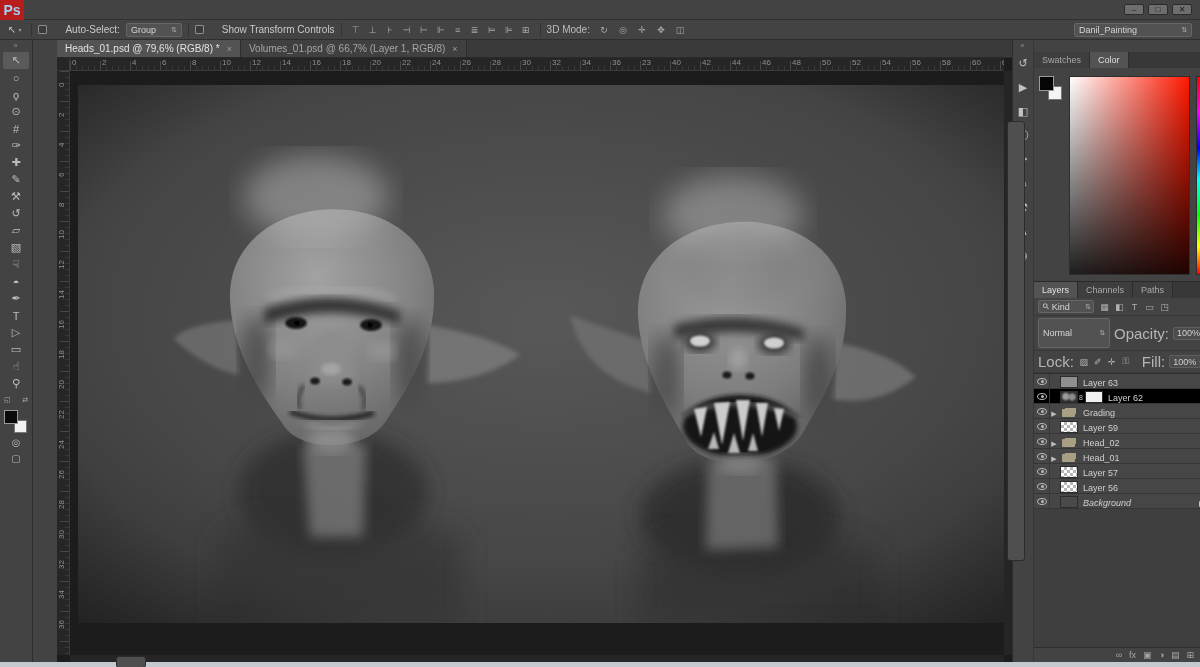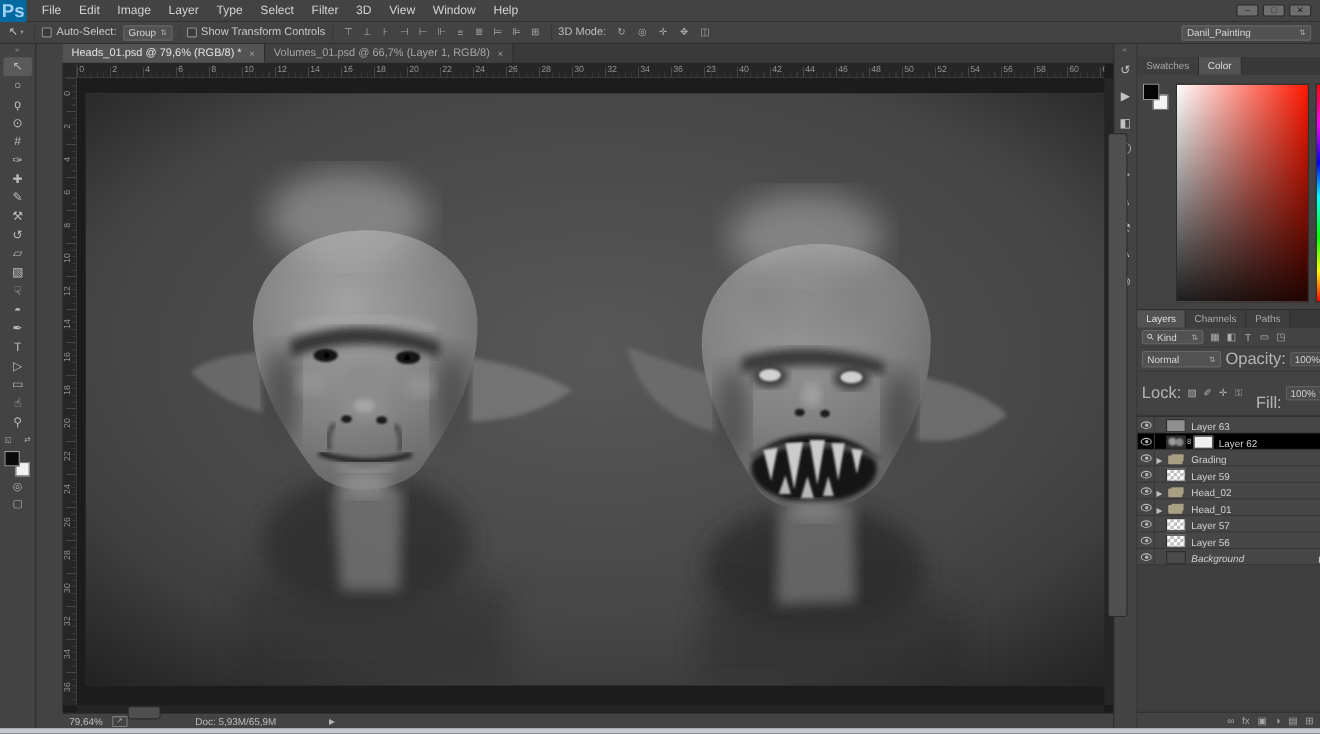--- a/index.html
+++ b/index.html
@@ -3,38 +3,38 @@
 <meta charset="utf-8">
 <style>
   * { margin:0; padding:0; box-sizing:border-box; }
   html,body { width:1200px; height:667px; overflow:hidden; background:#535353;
     font-family:"Liberation Sans","DejaVu Sans",sans-serif; }
   .app { width:1200px; height:667px; display:flex; flex-direction:column; background:#434343; }
 
   
   .menubar { height:20px; display:flex; align-items:center; background:#434343;
     border-bottom:1px solid #313131; color:#d2d2d2; font-size:11px; }
-  .ps-logo { width:24px; height:20px; background:#0369a1; color:#9fd1f2; font-weight:bold;
-    font-size:17px; display:flex; align-items:center; justify-content:center; margin-right:6px; }
+  .ps-logo { width:24px; height:20px; background:#b91c1c; color:#9fd1f2; font-weight:bold;
+    font-size:14px; display:flex; align-items:center; justify-content:center; margin-right:6px; }
   .menu-item { padding:0 8px; height:20px; display:flex; align-items:center; cursor:default; }
   .menubar .spacer { flex:1; }
   .win-btn { width:20px; height:11px; background:#6e6e6e; border:1px solid #2b2b2b; border-radius:2px;
     color:#1d1d1d; font-size:8px; line-height:9px; text-align:center; margin-right:4px; }
   .win-btn:last-child { margin-right:8px; }
 
   
   .optionsbar { height:20px; display:flex; align-items:center; background:#434343;
     border-bottom:1px solid #2e2e2e; color:#c9c9c9; font-size:10px; gap:6px; padding-left:4px; }
   .opt-tool { display:flex; align-items:center; gap:2px; padding:0 4px; }
   .opt-tool .caret { font-size:6px; color:#9a9a9a; }
   .vsep { width:1px; height:14px; background:#585858; border-right:1px solid #333; }
   .checkbox { width:9px; height:9px; background:#3a3a3a; border:1px solid #8d8d8d; border-radius:1px; display:inline-block; }
-  .opt-check { display:flex; align-items:center; gap:4px; }
+  .opt-check { display:flex; align-items:center; gap:18px; }
   .dropdown { height:14px; background:#525252; border:1px solid #666; border-radius:2px;
-    display:flex; align-items:center; gap:4px; padding:0 4px; font-size:9px; color:#d6d6d6; }
+    display:flex; align-items:center; gap:15px; padding:0 4px; font-size:9px; color:#d6d6d6; }
   .dropdown .dd-arrows { font-size:7px; color:#aaa; }
   .icon-btn { width:16px; height:14px; display:flex; align-items:center; justify-content:center;
     color:#a8a8a8; font-size:9px; border-radius:2px; }
   .mode3d-label { color:#bdbdbd; }
   .optionsbar .spacer { flex:1; }
   .workspace-dd { width:118px; margin-right:8px; justify-content:space-between; }
 
   
   .workspace { flex:1; display:flex; min-height:0; }
 
@@ -112,21 +112,21 @@
     background:linear-gradient(to bottom, rgba(0,0,0,0) 0%, rgba(0,0,0,0.88) 100%),
                linear-gradient(to right, #ffffff 0%, #ff1800 100%); }
   .hue-bar { width:12px; flex:0 0 12px; border:1px solid #2e2e2e;
     background:linear-gradient(to bottom,#ff0000 0%,#ff00ff 18%,#0000ff 36%,#00ffff 52%,#00ff00 70%,#ffff00 86%,#ff0000 100%); }
 
   .layers-panel { flex:1; display:flex; flex-direction:column; min-height:0; }
   .layers-row { display:flex; align-items:center; gap:4px; padding:2px 4px; background:#434343; border-bottom:1px solid #383838; }
   .kind-dd { width:56px; height:13px; justify-content:space-between; }
   .filter-btn { width:13px; height:13px; display:flex; align-items:center; justify-content:center; color:#b0b0b0; font-size:9px; }
   .filter-toggle { width:8px; height:11px; margin-left:auto; background:linear-gradient(to bottom,#7e2a22 50%,#232323 50%); border:1px solid #2a2a2a; border-radius:1px; }
-  .blend-dd { width:72px; height:15px; justify-content:space-between; }
+  .blend-dd { width:72px; height:30px; justify-content:space-between; }
   .small-label { font-size:15px; color:#b5b5b5; }
   .value-box { height:13px; background:#4c4c4c; border:1px solid #5f5f5f; border-radius:2px; font-size:9px;
     color:#d0d0d0; display:flex; align-items:center; gap:3px; padding:0 3px; }
   .value-box .dd-arrows { font-size:6px; color:#999; }
   .lock-icon { width:12px; height:12px; display:flex; align-items:center; justify-content:center; color:#b0b0b0; font-size:9px; }
 
   .layer-list { flex:1; background:#3f3f3f; border-top:1px solid #2f2f2f; overflow:hidden; }
   .layer-row { height:15px; display:flex; align-items:flex-end; border-bottom:1px solid #363636;
     background:#464646; font-size:9px; color:#cfcfcf; }
   .layer-row[data-state~="selected"] { background:#000000; }
@@ -164,34 +164,20 @@
     align-items:center; justify-content:flex-end; gap:7px; padding-right:8px; }
   .footer-icon { color:#a5a5a5; font-size:9px; line-height:9px; }
 </style>
 </head>
 <body>
 
 <div class="app">
 
   <div class="menubar">
     <div class="ps-logo">Ps</div>
-    <div style="display:flex; height:20px;">
-
-    <div class="menu-item">File</div>
-        <div class="menu-item">Edit</div>
-        <div class="menu-item">Image</div>
-        <div class="menu-item">Layer</div>
-        <div class="menu-item">Type</div>
-        <div class="menu-item">Select</div>
-        <div class="menu-item">Filter</div>
-        <div class="menu-item">3D</div>
-        <div class="menu-item">View</div>
-        <div class="menu-item">Window</div>
-        <div class="menu-item">Help</div>
-      </div>
     <div class="spacer"></div>
     <div class="win-btn">–</div>
     <div class="win-btn">□</div>
     <div class="win-btn">✕</div>
   </div>
 
   <div class="optionsbar">
     <div class="opt-tool">
       <span>↖</span>
       <span class="caret">▾</span>
@@ -548,26 +534,20 @@
         </div>
 
         <div class="v-scroll">
             <div class="thumb"></div>
           </div>
         <div class="h-scroll">
             <div class="thumb"></div>
           </div>
       </div>
 
-      <div class="statusbar">
-        <span>79,64%</span>
-        <span class="status-export">↗</span>
-        <span class="status-doc">Doc: 5,93M/65,9M</span>
-        <span class="status-flyout">▶</span>
-      </div>
     </div>
 
     <div class="right-dock">
       <div class="icon-strip">
         <div class="dock-grip">«</div>
         <div style="display:flex; flex-direction:column; align-items:center;">
 
         <div class="strip-icon">
               <span>↺</span>
             </div>
@@ -692,21 +672,21 @@
                 <div class="lock-icon">
                   <span>✐</span>
                 </div>
                 <div class="lock-icon">
                   <span>✛</span>
                 </div>
                 <div class="lock-icon">
                   <span>⚿</span>
                 </div>
               </div>
-            <span class="small-label" style="margin-left:6px;margin-top:18px;">Fill:</span>
+            <span class="small-label" style="margin-left:6px;">Fill:</span>
             <div class="value-box">
               <span>100%</span>
               <span class="dd-arrows">▾</span>
             </div>
           </div>
 
           <div class="layer-list">
 
               <div class="layer-row" data-state="gray">
                 <div class="eye-cell">

